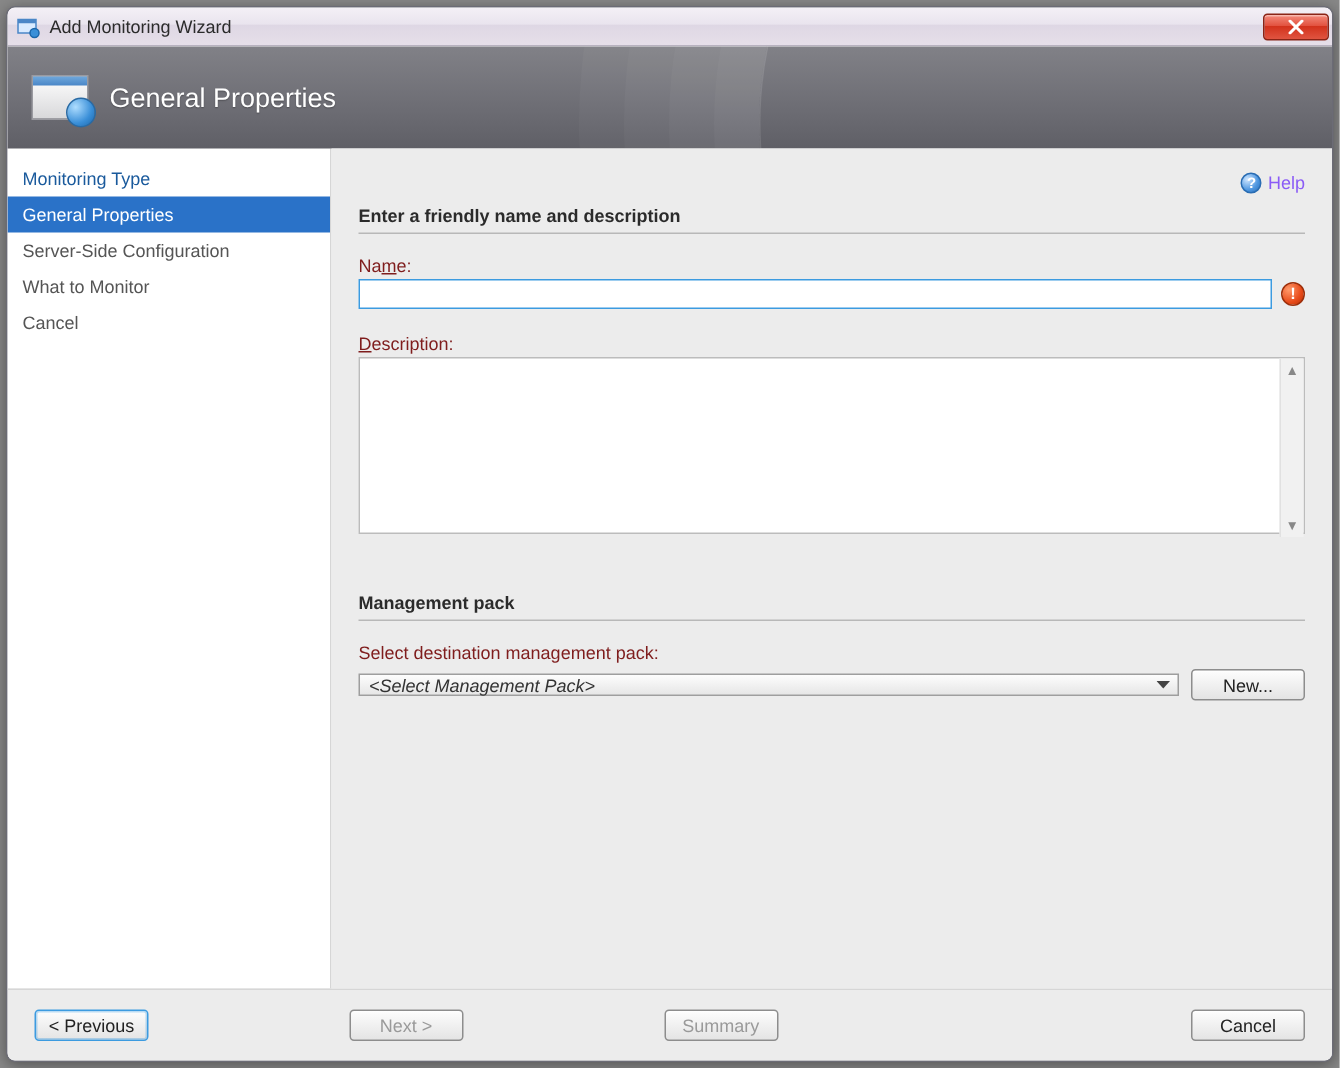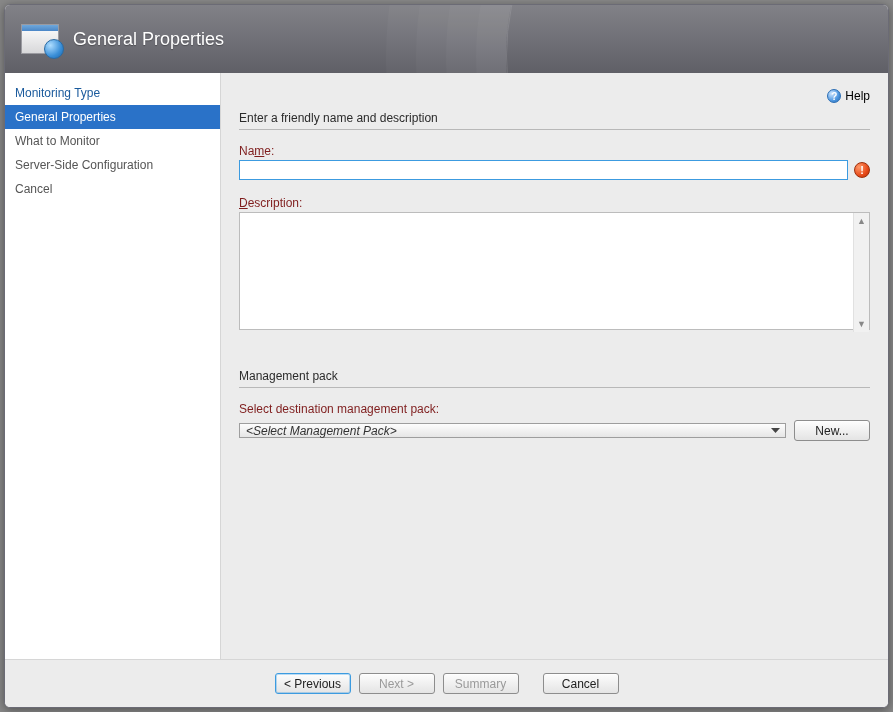--- a/index.html
+++ b/index.html
@@ -137,23 +137,23 @@
     gap: 4px;
     height: 18px;
   }
   .help-row .help-icon {
     width: 14px; height: 14px; border-radius: 50%;
     background: radial-gradient(circle at 30% 30%, #cfe6ff, #4d96e0 60%, #2a6db3);
     color: #fff; font-size: 10px; font-weight: bold;
     display: inline-flex; align-items: center; justify-content: center;
     border: 1px solid #2a6db3;
   }
-  .help-row .help-text { color: #000000; }
+  .help-row .help-text { color: #8b5cf6; }
   .section-header {
-    font-weight: normal;
+    font-weight: bold;
     color: #2b2b2b;
     border-bottom: 1px solid #b8b8b8;
     padding-bottom: 4px;
     margin: 6px 0 14px 0;
     font-size: 12px;
   }
   .field-label {
     color: #7f1d1d;
     margin-bottom: 2px;
   }
@@ -236,43 +236,58 @@
   .btn.default {
     border: 1px solid #3c9be0;
     box-shadow: 0 0 0 1px rgba(60,155,224,0.35) inset, inset 0 1px 0 rgba(255,255,255,0.7);
   }
   .footer {
     height: 48px;
     background: #ececec;
     border-top: 1px solid #d6d6d6;
     display: flex;
     align-items: center;
-    justify-content: center;
+    justify-content: space-between;
     gap: 8px;
     padding: 0 18px;
   }
   .footer .gap { width: 8px; }
 </style>
 </head>
 <body>
 
 <div class="window">
 
+  <div class="titlebar">
+    <span class="app-icon">
+      <svg width="16" height="16" viewBox="0 0 16 16">
+        <rect x="1" y="3" width="12" height="9" fill="#d8eaff" stroke="#4a86c7"></rect>
+        <rect x="1" y="3" width="12" height="2.5" fill="#4a86c7"></rect>
+        <circle cx="12" cy="12" r="3" fill="#3a8fd8" stroke="#1b66aa"></circle>
+      </svg>
+    </span>
+    <span class="title-text">Add Monitoring Wizard</span>
+    <div class="close-btn">
+      <svg width="12" height="10" viewBox="0 0 12 10">
+        <path d="M2 1 L10 9 M10 1 L2 9" stroke="#fff" stroke-width="2" stroke-linecap="round"></path>
+      </svg>
+    </div>
+  </div>
 
   <div class="banner">
     <div class="banner-icon"></div>
     <div class="banner-title">General Properties</div>
   </div>
 
   <div class="body">
     <div class="sidebar">
       <div class="step link">Monitoring Type</div>
       <div class="step active">General Properties</div>
+      <div class="step">Server-Side Configuration</div>
       <div class="step">What to Monitor</div>
-      <div class="step">Server-Side Configuration</div>
       <div class="step">Cancel</div>
     </div>
 
     <div class="content">
       <div class="help-row">
         <span class="help-icon">?</span>
         <span class="help-text">Help</span>
       </div>
 
       <div class="section-header">Enter a friendly name and description</div>

